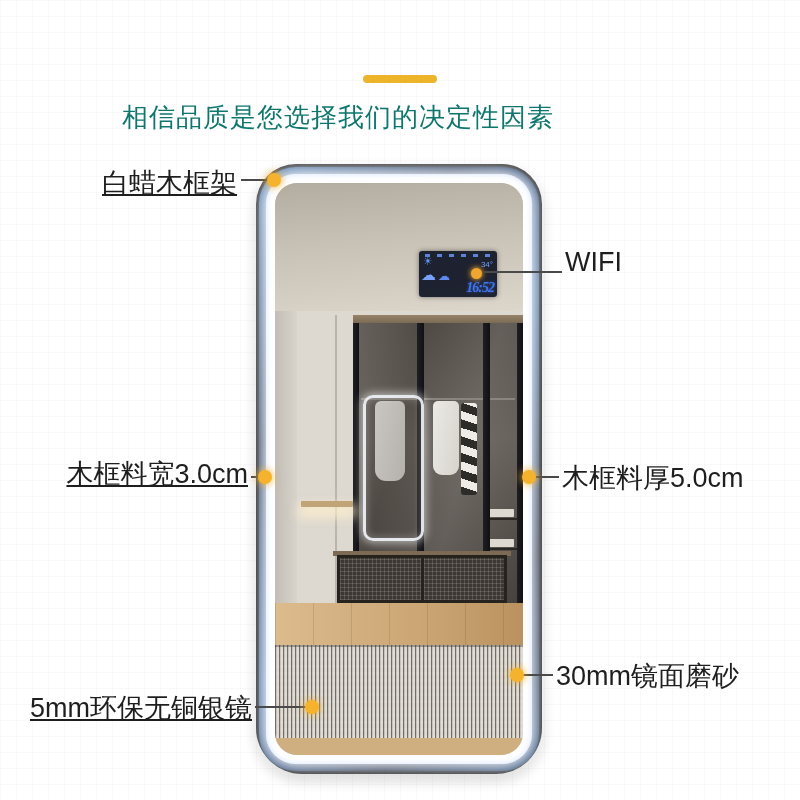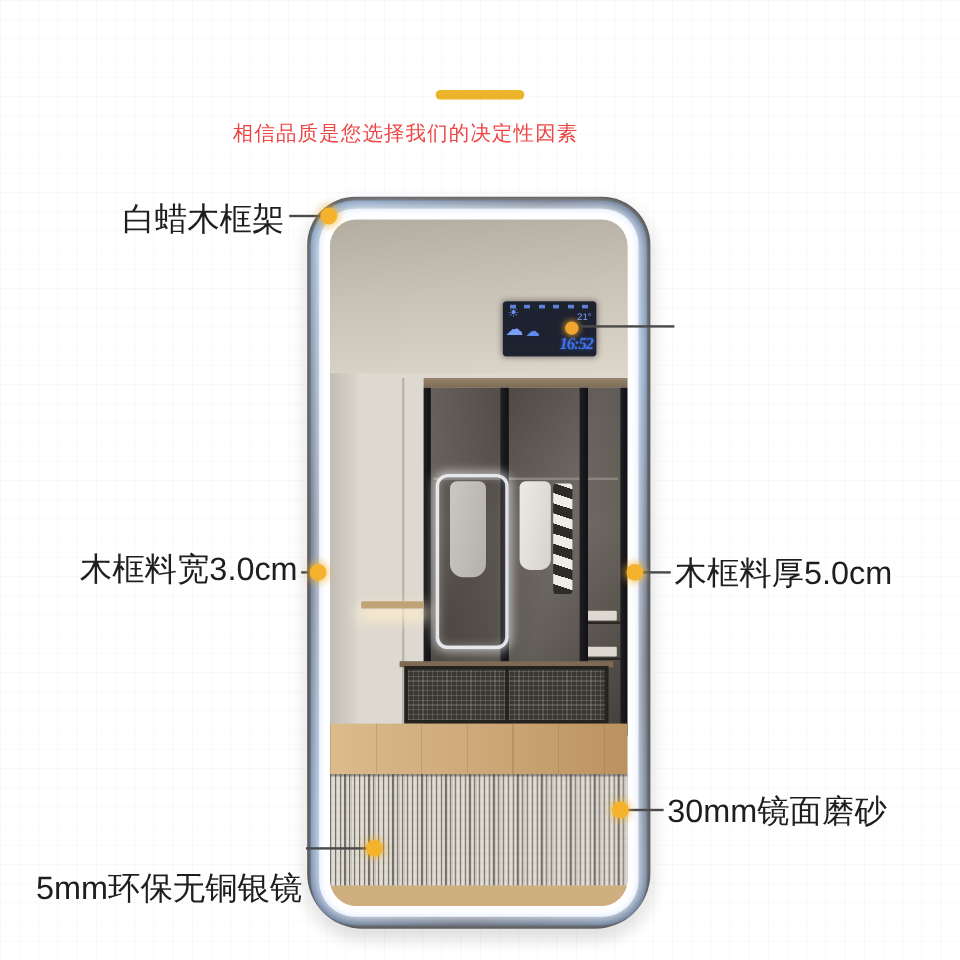--- a/index.html
+++ b/index.html
@@ -9,21 +9,21 @@
     background-image:
       linear-gradient(rgba(140,140,140,.05) 1px, transparent 1px),
       linear-gradient(90deg, rgba(140,140,140,.05) 1px, transparent 1px);
     background-size:16px 16px;
     font-family:"Liberation Sans","DejaVu Sans",sans-serif;
   }
   .abs{position:absolute;}
 
   
   .accent-bar{left:363px;top:75px;width:74px;height:8px;border-radius:4px;background:#edb32b;}
-  .page-title{left:0;top:100px;width:676px;text-align:center;font-size:17px;color:#ef4444;letter-spacing:1px;}
+  .page-title{left:0;top:100px;width:676px;text-align:center;font-size:26px;color:#0f766e;letter-spacing:1px;}
 
   
   .mirror{left:256px;top:164px;width:286px;height:610px;border-radius:40px 40px 46px 46px;
     background:linear-gradient(160deg,#2a2d33,#0e1013 55%,#1c1f24);
     box-shadow:0 6px 14px rgba(0,0,0,.18);}
   .mirror-band{position:absolute;inset:3px;border-radius:37px;
     background:linear-gradient(125deg,#4a7ab2 0%,#1b2f52 28%,#35619c 52%,#12203c 78%,#274d7e 100%);}
   .mirror-led{position:absolute;inset:10px;border-radius:30px;background:#ffffff;
     box-shadow:0 0 16px 5px rgba(255,255,255,.95), inset 0 0 6px rgba(205,222,255,.85);}
   .mirror-glass{position:absolute;inset:19px;border-radius:22px;overflow:hidden;background:#cfc9bf;}
@@ -79,21 +79,21 @@
     box-shadow:0 0 5px 1px rgba(240,166,46,.85);}
   .wx-time{position:absolute;right:3px;bottom:1px;font-size:14px;font-weight:bold;font-style:italic;
     color:#3f74ee;font-family:Liberation Serif, serif;letter-spacing:-1px;text-shadow:0 0 3px rgba(70,120,255,.6);}
 
   
   .callout-label{font-size:27px;color:#1e1e1e;white-space:nowrap;z-index:5;}
   .callout-line{height:2px;background:#4a4a4a;z-index:6;}
   .callout-dot{width:14px;height:14px;border-radius:50%;background:#f5b22c;z-index:7;
     box-shadow:0 0 6px 2px rgba(245,178,44,.6);}
   .c-right{text-align:left;}
-  .c-left{text-align:center;}
+  .c-left{text-align:center;text-decoration:underline;}
 </style>
 </head>
 <body>
 
 <div class="abs accent-bar"></div>
 <div class="abs page-title">相信品质是您选择我们的决定性因素</div>
 
 <div class="abs mirror">
   <div class="mirror-band"></div>
   <div class="mirror-led"></div>
@@ -125,42 +125,43 @@
     <div class="abs sc-cabinet-mid"></div>
     <div class="abs sc-floor"></div>
     <div class="abs sc-rug"></div>
     <div class="abs sc-floor2"></div>
 
     <div class="abs weather">
       <div class="wx-toprow"></div>
       <div class="wx-suncloud">☀</div>
       <div class="wx-cloud1">☁</div>
       <div class="wx-cloud2">☁</div>
-      <div class="wx-temp">21°</div>
+      <div class="wx-temp">34°</div>
       <div class="wx-sunball"></div>
       <div class="wx-time">16:52</div>
     </div>
   </div>
 </div>
 
 <div class="abs callout-label c-left" style="right:563px;top:165px;">白蜡木框架</div>
 <div class="abs callout-line" style="left:241px;top:179px;width:30px;"></div>
 <div class="abs callout-dot" style="left:267px;top:173px;"></div>
 
 <div class="abs callout-label c-right" style="left:565px;top:247px;line-height:31px;">
+  <div>WIFI</div>
 </div>
 <div class="abs callout-line" style="left:484px;top:271px;width:78px;"></div>
 
 <div class="abs callout-label c-left" style="right:552px;top:456px;">木框料宽3.0cm</div>
 <div class="abs callout-line" style="left:251px;top:476px;width:12px;"></div>
 <div class="abs callout-dot" style="left:258px;top:470px;"></div>
 
 <div class="abs callout-label c-right" style="left:562px;top:460px;">木框料厚5.0cm</div>
 <div class="abs callout-line" style="left:535px;top:476px;width:24px;"></div>
 <div class="abs callout-dot" style="left:522px;top:470px;"></div>
 
 <div class="abs callout-label c-right" style="left:556px;top:658px;">30mm镜面磨砂</div>
 <div class="abs callout-line" style="left:523px;top:674px;width:30px;"></div>
 <div class="abs callout-dot" style="left:510px;top:668px;"></div>
 
-<div class="abs callout-label c-left" style="right:548px;top:690px;margin-top:32px;">5mm环保无铜银镜</div>
+<div class="abs callout-label c-left" style="right:548px;top:690px;">5mm环保无铜银镜</div>
 <div class="abs callout-line" style="left:255px;top:706px;width:52px;"></div>
 <div class="abs callout-dot" style="left:305px;top:700px;"></div>
 
 </body></html>

